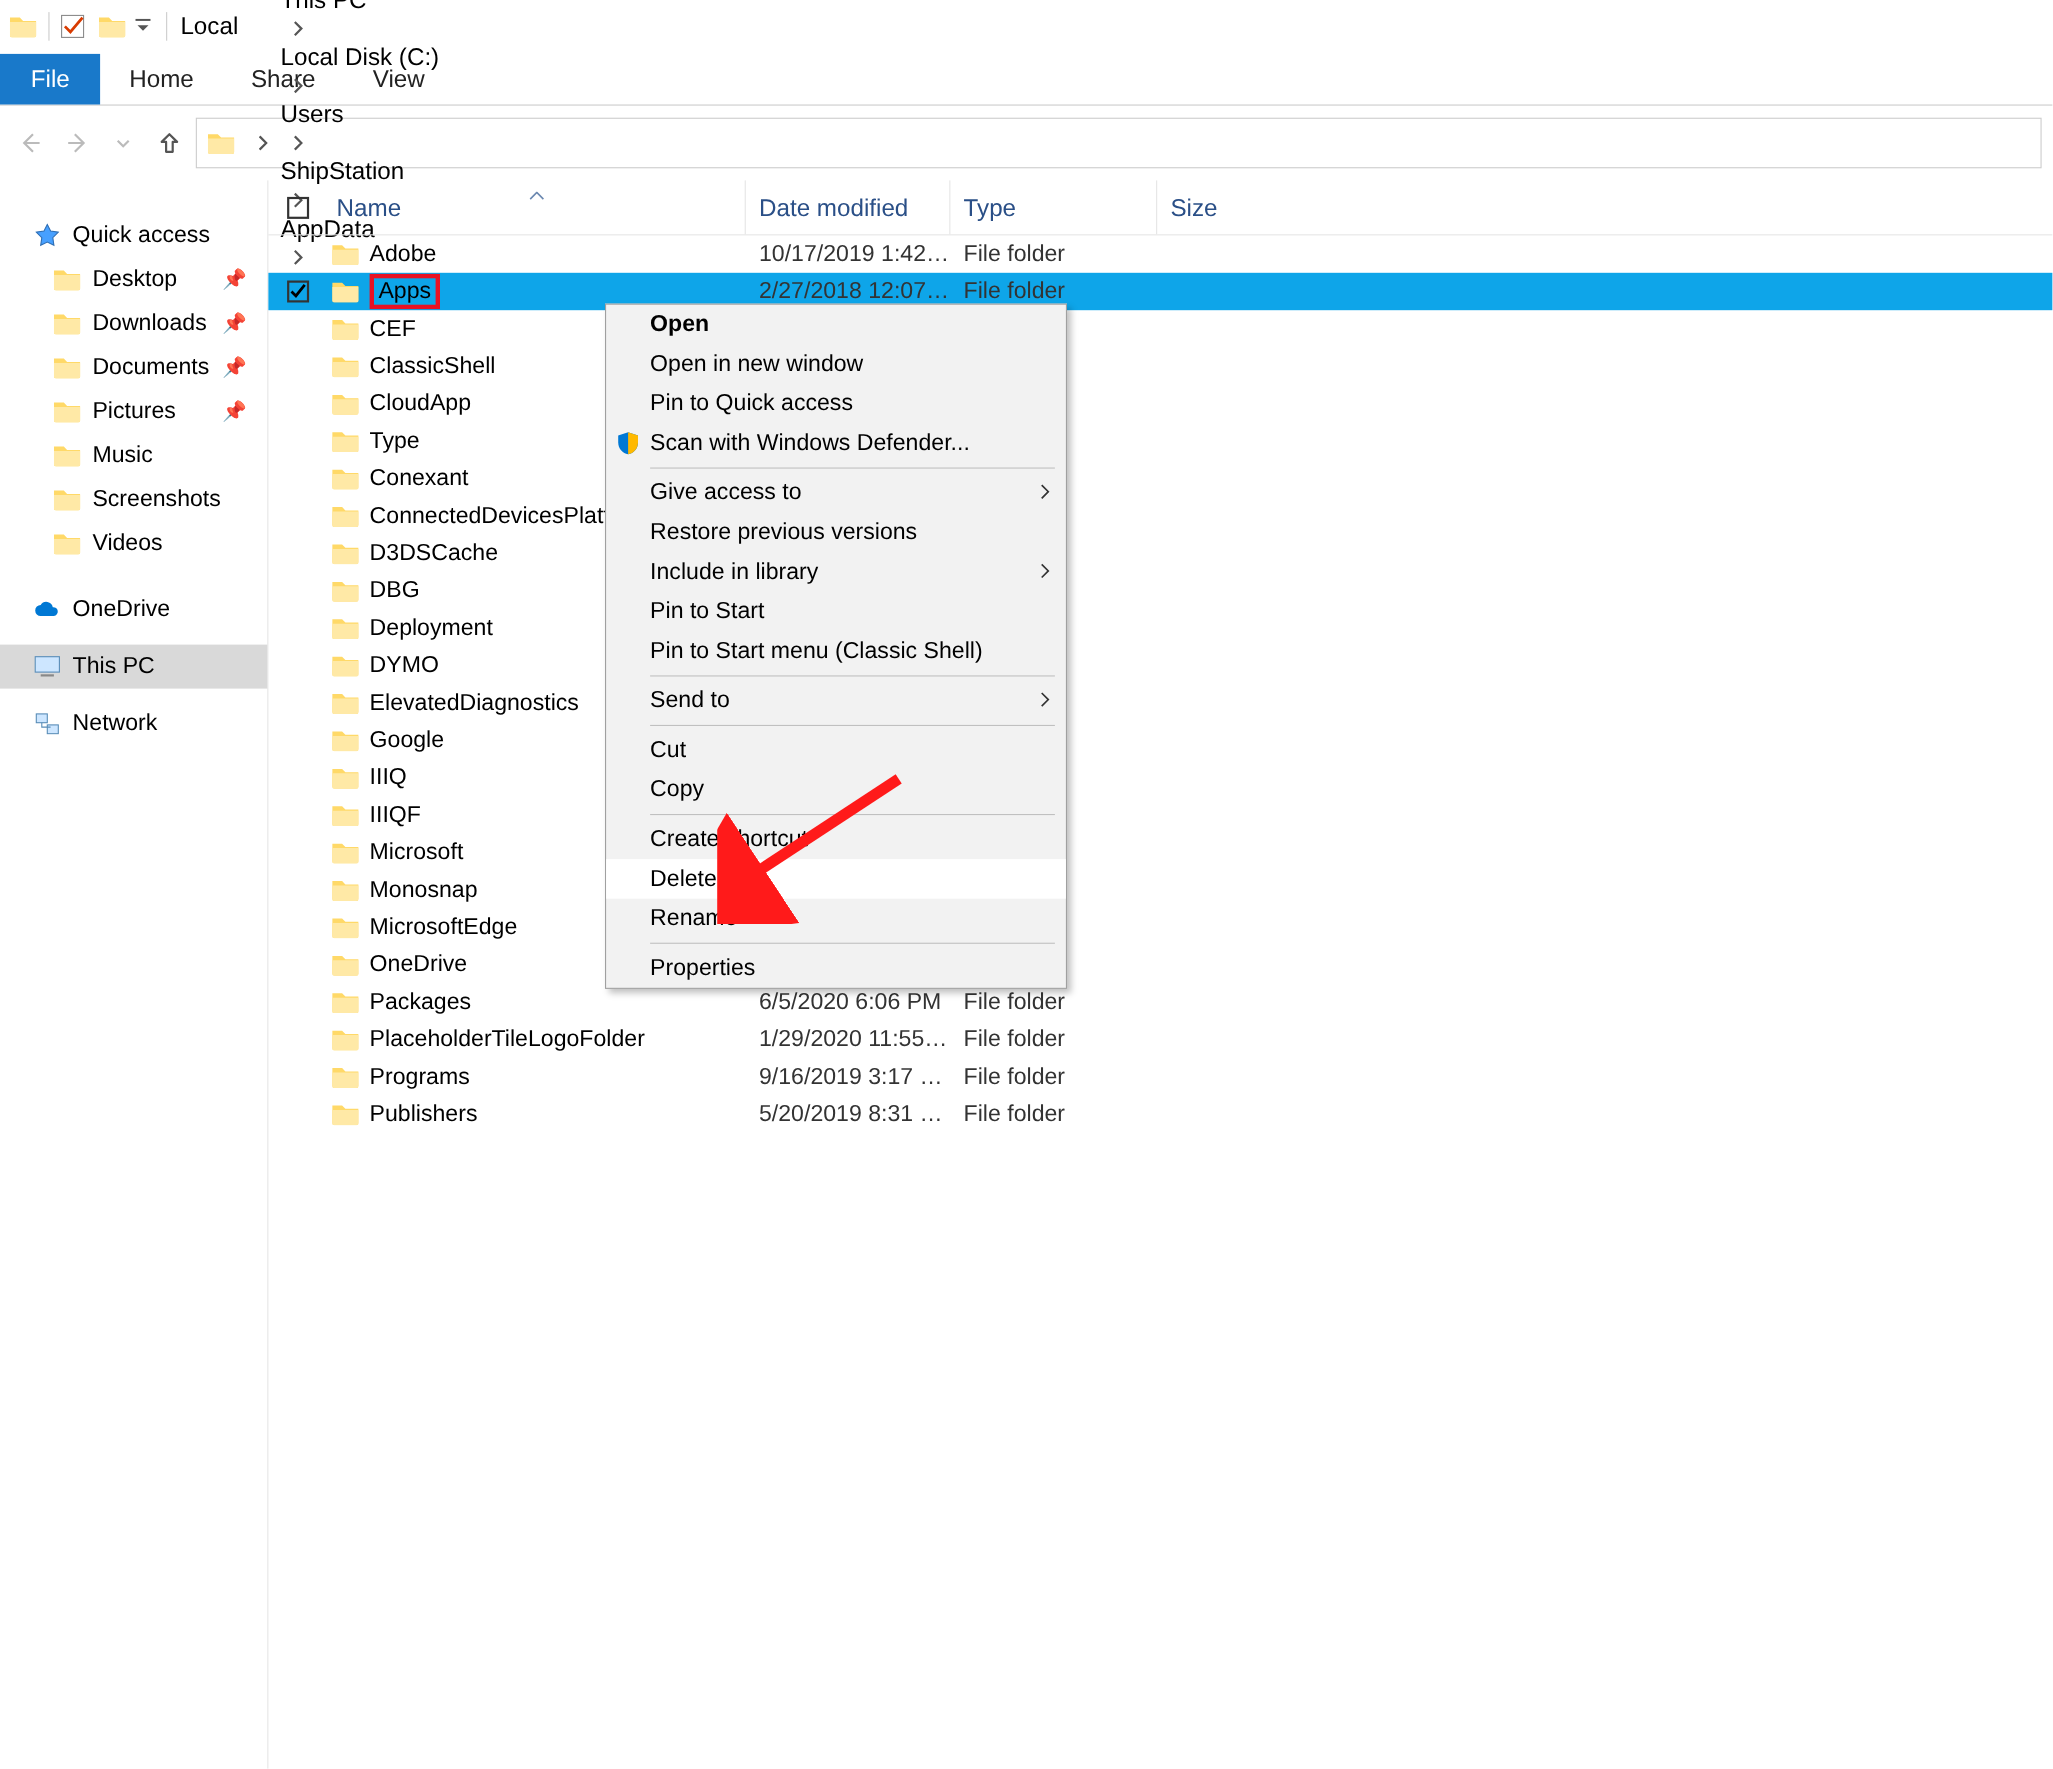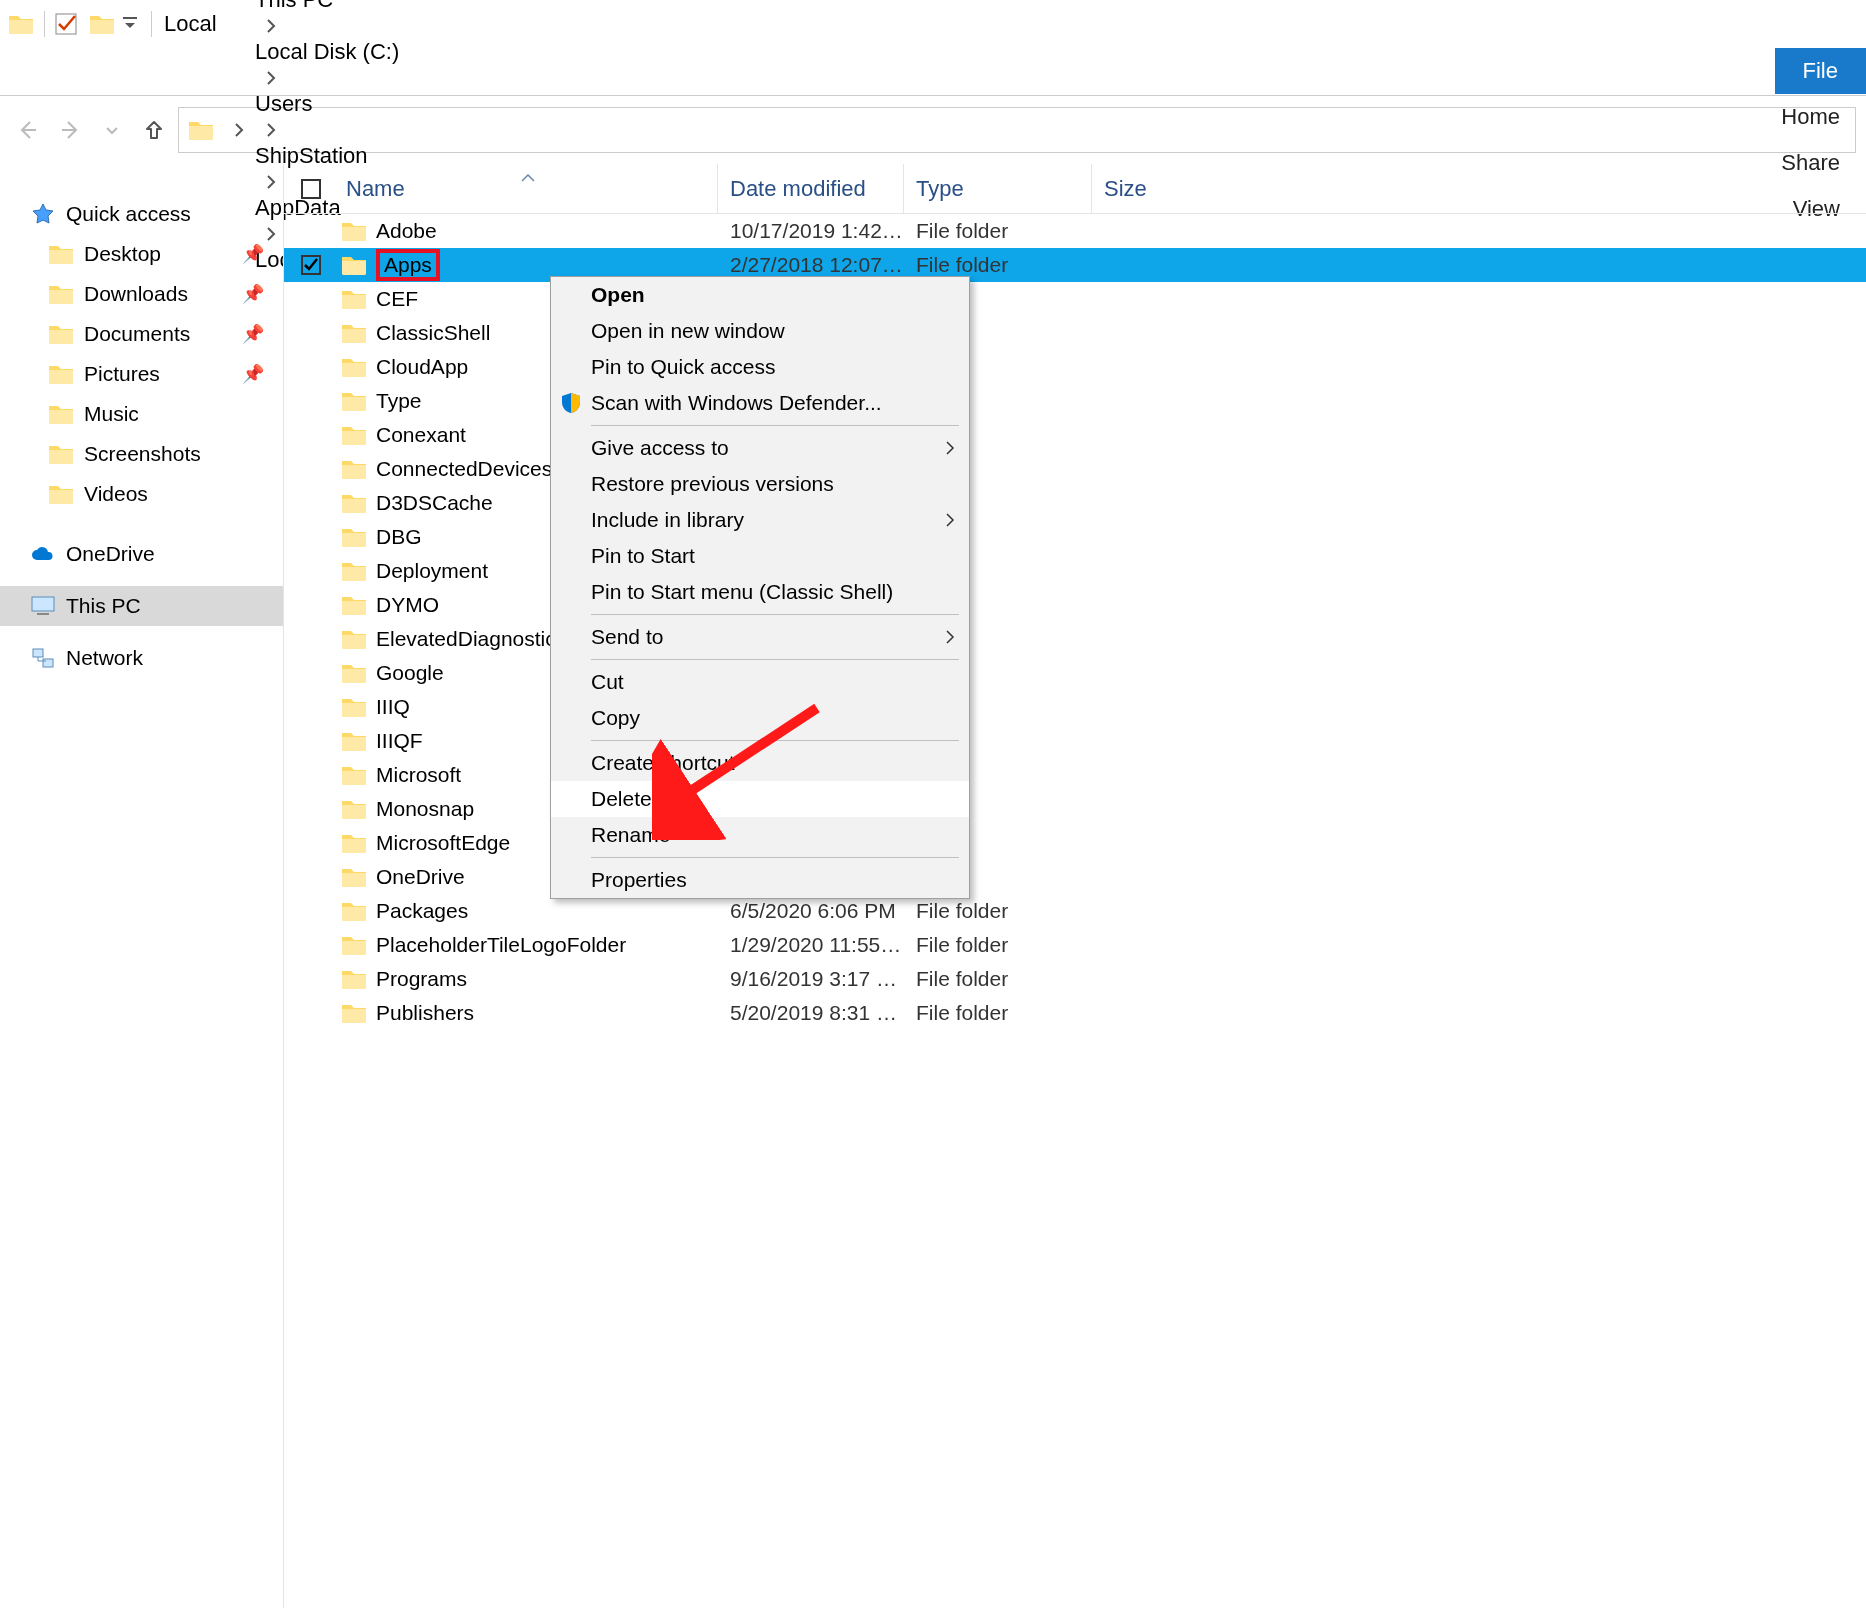--- a/index.html
+++ b/index.html
@@ -4,33 +4,33 @@
 <style>
 * { box-sizing: border-box; margin: 0; padding: 0; font-family: "Segoe UI", Arial, sans-serif; }
 body { background: #fff; width: 1866px; height: 1608px; overflow: hidden; font-size: 22px; color: #000; position: relative; }
 
 .titlebar { display: flex; align-items: center; height: 48px; padding: 0 4px; }
 .titlebar .tb-ic { width: 34px; height: 34px; display: flex; align-items: center; justify-content: center; margin-right: 2px; }
 .titlebar .sep { width: 1px; height: 26px; background: #ccc; margin: 0 4px; }
 .titlebar .chev { margin-left: 2px; margin-right: 10px; }
 .titlebar .title { margin-left: 8px; font-size: 22px; }
 
-.ribbon { display: flex; align-items: flex-end; height: 48px; border-bottom: 1px solid #ccc; flex-direction: column; }
+.ribbon { display: flex; align-items: flex-end; height: 48px; border-bottom: 1px solid #ccc; }
 .ribbon .file-tab { background: #1979ca; color: #fff; padding: 10px 28px; font-size: 22px; }
 .ribbon .tab { padding: 10px 26px; font-size: 22px; color: #222; }
 
 .navrow { display: flex; align-items: center; height: 68px; padding: 0 10px; }
 .navrow .navbtn { width: 36px; height: 36px; display: flex; align-items: center; justify-content: center; margin-right: 6px; color: #888; }
 .navrow .navbtn.enabled { color: #555; }
 .address { flex: 1; height: 46px; border: 1px solid #ccc; display: flex; align-items: center; padding: 0 10px; font-size: 22px; }
 .address .crumb { display: flex; align-items: center; }
 .address .chev { margin: 0 10px; color: #555; }
 
 .main { display: flex; height: calc(100% - 164px); }
-.sidebar { width: 284px; border-right: 1px solid #e5e5e5; padding-top: 30px; }
+.sidebar { width: 244px; border-right: 1px solid #e5e5e5; padding-top: 30px; }
 .sidebar .item { display: flex; align-items: center; height: 40px; padding-left: 30px; font-size: 21px; position: relative; }
 .sidebar .item.top { padding-left: 30px; }
 .sidebar .item.sub { padding-left: 48px; }
 .sidebar .item.sel { background: #d9d9d9; }
 .sidebar .icon { width: 26px; height: 26px; margin-right: 10px; display: flex; align-items: center; justify-content: center; }
 .sidebar .pin { position: absolute; right: 18px; color: #7a7a7a; font-size: 18px; }
 
 .content { flex: 1; }
 .cols { display: flex; height: 50px; border-bottom: 1px solid #e5e5e5; align-items: center; color: #2a4f87; font-size: 22px; }
 .cols .cb { width: 54px; display:flex; justify-content:center; }

